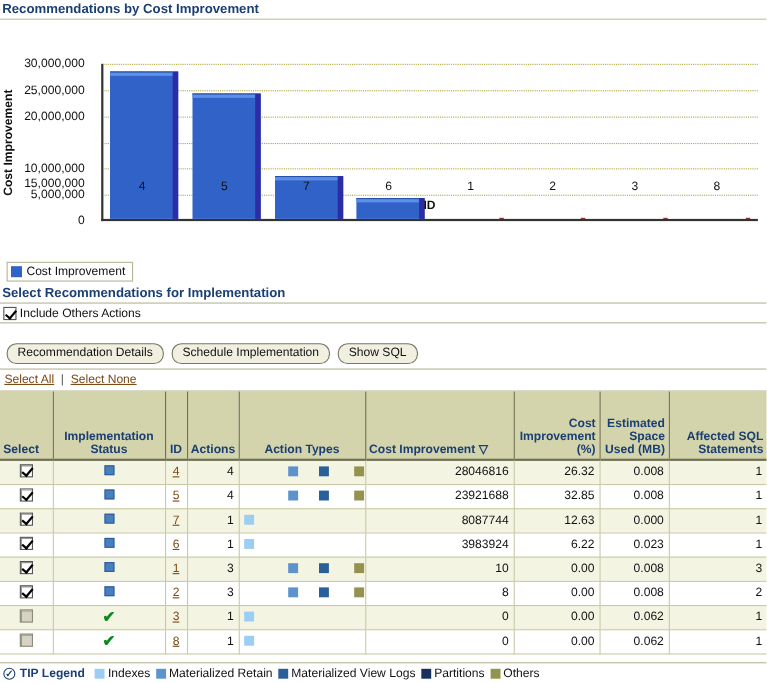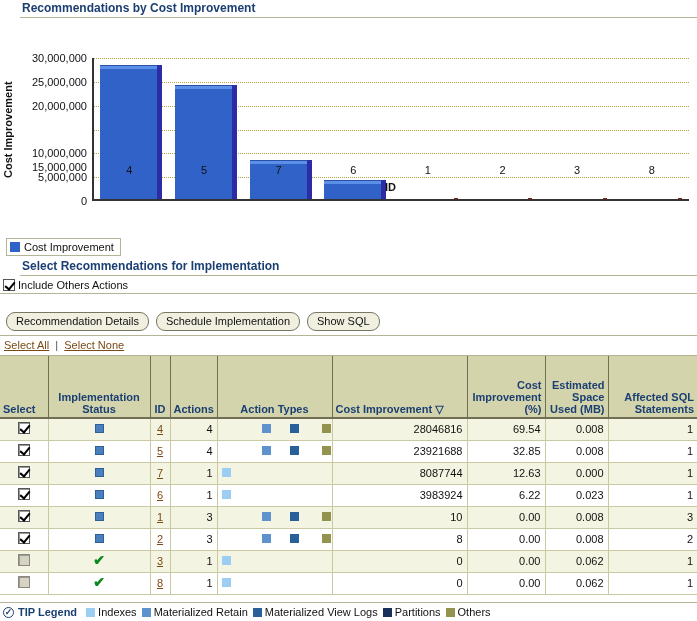--- a/index.html
+++ b/index.html
@@ -10,21 +10,20 @@
   }
   body { width: 697px; height: 621px; overflow: hidden; position: relative; }
 
   
   .section-head {
     font-size: 12px;
     font-weight: bold;
     color: #1b3f73;
     padding: 1px 0 2px 2px;
     border-bottom: 1px solid #b5b596;
-    margin-left: 20px;
   }
   #chart-section-head { margin-bottom: 0; }
 
   
   .chart-wrap {
     position: relative;
     width: 697px;
     height: 198px;
     background: #ffffff;
   }
@@ -38,21 +37,21 @@
     text-align: center;
     letter-spacing: 0px;
   }
   .y-labels {
     position: absolute;
     left: 16px; top: 34px;
     width: 74px; height: 152px;
   }
   .y-label {
     position: absolute;
-    right: 3px;
+    right: 13px;
     font-size: 11px; color: #111;
     transform: translateY(-50%);
     white-space: nowrap;
   }
   .plot {
     position: absolute;
     left: 92px; top: 40px;
     width: 597px; height: 143px;
     border-left: 2px solid #333;
     border-bottom: 2px solid #333;
@@ -357,21 +356,21 @@
           <td class="idcell"><a>4</a></td>
           <td class="r">4</td>
           <td>
             <div class="atypes">
               <span class="atype t-mv" style="left:40px"></span>
               <span class="atype t-mvlog" style="left:68px"></span>
               <span class="atype t-other" style="left:100px"></span>
             </div>
           </td>
           <td class="r">28046816</td>
-          <td class="r">69.54</td>
+          <td class="r">26.32</td>
           <td class="r">0.008</td>
           <td class="r last">1</td>
         </tr>
         <tr class="even">
           <td class="c"><span class="cb shadow checked"></span></td>
           <td class="c"><span class="status-sq"></span></td>
           <td class="idcell"><a>5</a></td>
           <td class="r">4</td>
           <td>
             <div class="atypes">

